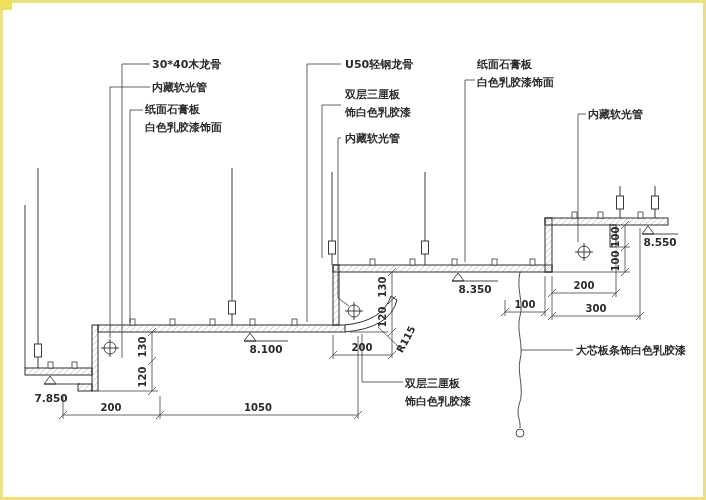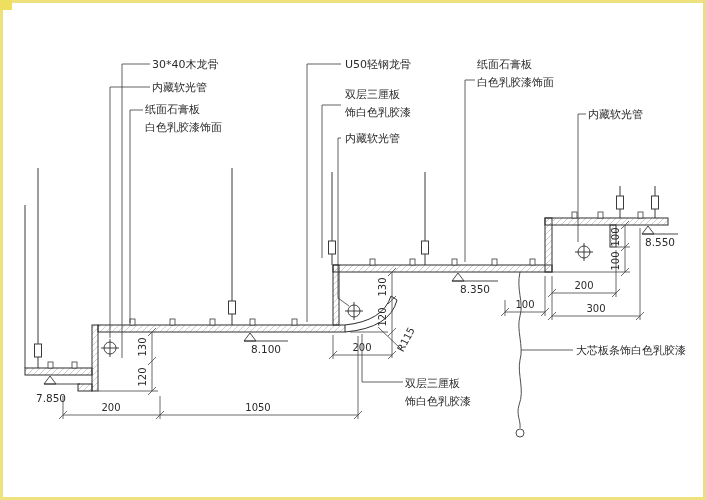--- a/index.html
+++ b/index.html
@@ -2,20 +2,21 @@
 <html><head>
 <meta charset="utf-8">
 <style>
   html,body{margin:0;padding:0;background:#fff;}
   .stage{
     position:relative;
     width:706px;height:500px;
     background:#ffffff;
     font-family:"DejaVu Sans", sans-serif;
     overflow:hidden;
+    font-weight:bold;
   }
   svg{display:block;}
   svg text{fill:#2b2b2b;}
   .cjk{font-size:11px;}
   .dim{font-size:10px;}
   .elev{font-size:10.5px;}
 </style>
 </head>
 <body>
 

